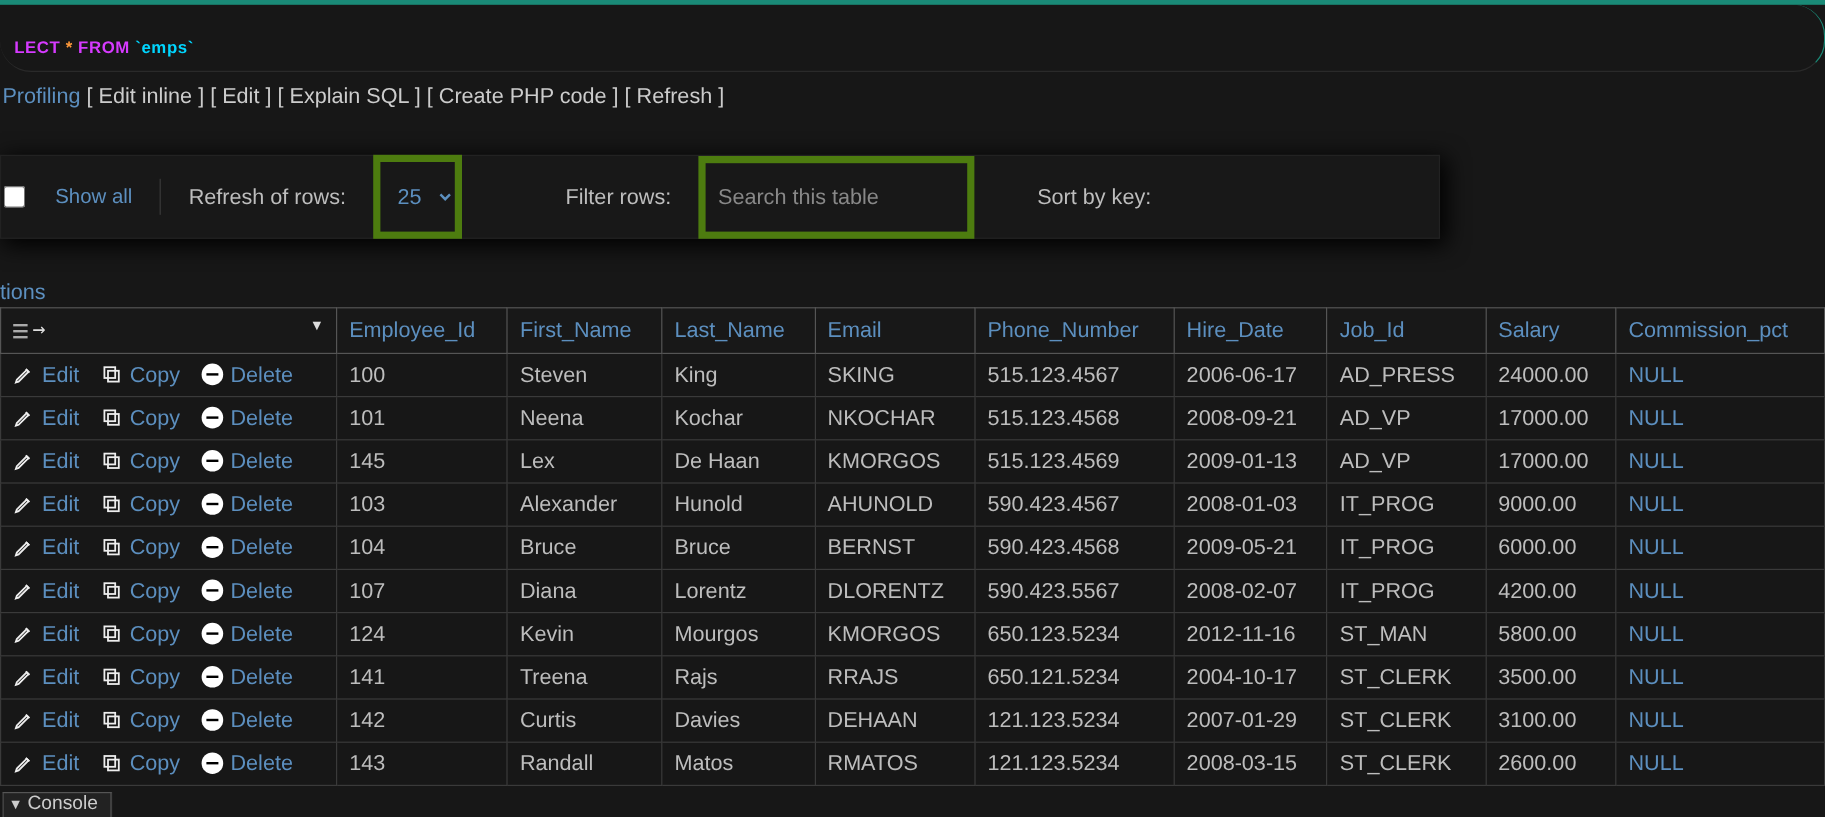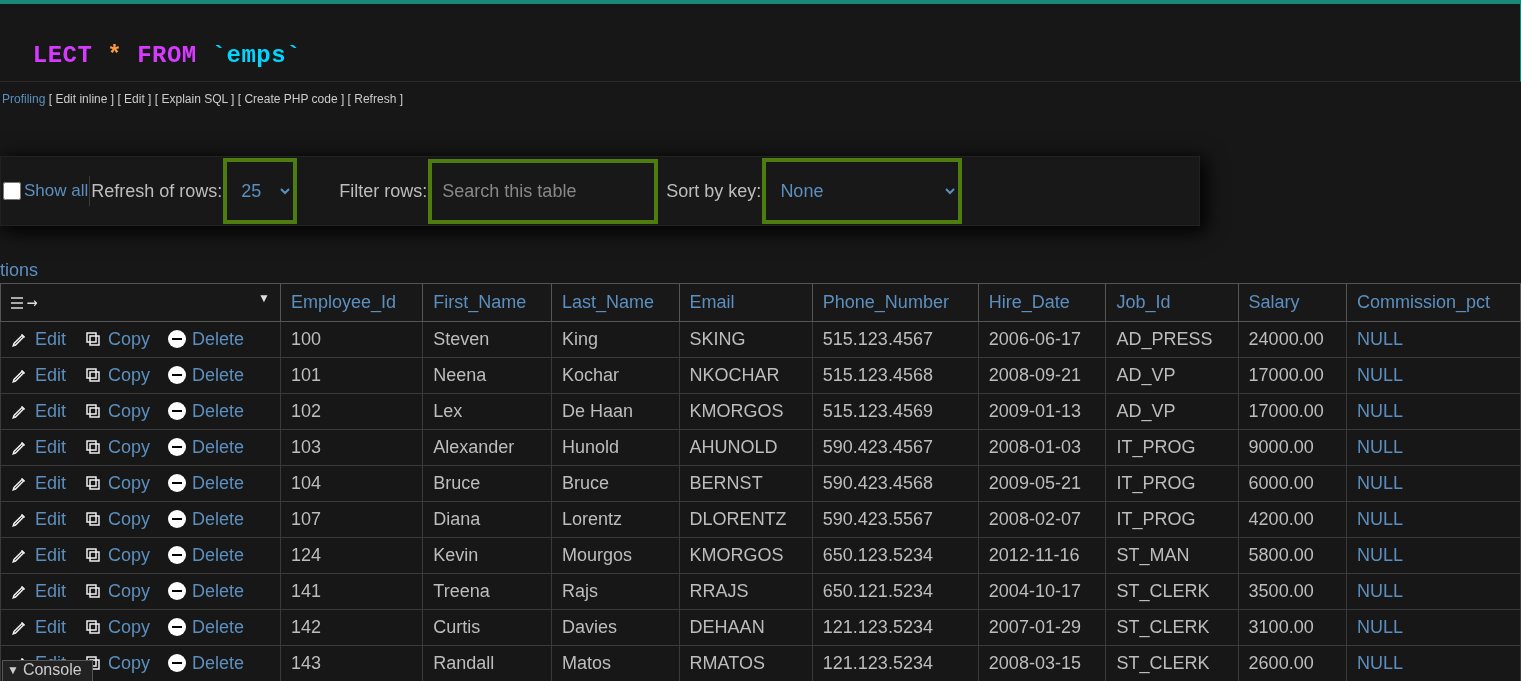--- a/index.html
+++ b/index.html
@@ -28,65 +28,66 @@
     overflow: hidden;
   }
   .top-border {
     height: 4px;
     background: var(--teal);
   }
   .sql-box {
     border-right: 1px solid var(--teal);
     border-bottom: 1px solid #2a2a2a;
     padding: 11px 3px 12px 3px;
-    font-family: Liberation Mono, monospace;
-    font-size: 24px;
+    font-family: Liberation Sans, sans-serif;
+    font-size: 14px;
     font-weight: bold;
     letter-spacing: 0.5px;
     white-space: pre;
+    border-radius: 26px;
   }
   .sql-kw { color: var(--sql-magenta); }
   .sql-star { color: var(--sql-orange); }
   .sql-ident { color: var(--sql-cyan); }
 
   .actions-bar {
     padding: 10px 2px;
-    font-size: 12px;
+    font-size: 18px;
     color: var(--text-light);
   }
   .actions-bar a { color: var(--link); text-decoration: none; cursor: pointer; }
   .actions-bar .bracket { color: var(--text-light); }
   .actions-bar a.plain { color: var(--text-light); }
 
   .toolbar {
-    margin-top: 40px;
+    margin-top: 28px;
     display: flex;
     align-items: center;
-    gap: 1px;
+    gap: 23px;
     border: 1px solid #222;
     background: #181818;
     box-shadow: 4px 4px 18px 2px #000;
     height: 70px;
     padding: 0 10px 0 0;
     width: 1200px;
   }
   .toolbar input[type=checkbox] {
     width: 18px; height: 18px; margin: 0 2px;
     accent-color: #fff;
     background:#fff;
   }
   .toolbar a.link { color: var(--link); text-decoration: none; cursor:pointer; }
   .toolbar .divider {
     width: 1px; height: 30px; background: #3a3a3a;
   }
   .toolbar label { color: var(--text); font-size: 18px; }
   .toolbar select, .toolbar input[type=text] {
     background: #181818;
     color: var(--link);
-    border: 4px solid #4d7c0f;
+    border: 6px solid #4d7c0f;
     font-size: 18px;
     padding: 18px 10px;
     font-family: inherit;
   }
   .toolbar select { min-width: 74px; }
   .toolbar input[type=text] { width: 230px; color: #888; }
   .toolbar input[type=text]::placeholder { color: #888; }
   .toolbar .sort-select { min-width: 200px; }
 
   .options-label {
@@ -194,23 +195,20 @@
   <div class="divider"></div>
   <label>Refresh of rows:</label>
   <select>
     <option>25</option>
   </select>
   <div style="width:40px"></div>
   <label>Filter rows:</label>
   <input type="text" placeholder="Search this table" style="">
   <div style="width:6px"></div>
   <label>Sort by key:</label>
-  <select class="sort-select">
-    <option>None</option>
-  </select>
 </div>
 
 <div class="options-label">tions</div>
 
 <table class="results">
   <thead>
     <tr>
       <th class="first-col">
         <span class="sort-handle">
           <span class="bars"></span>
@@ -324,21 +322,21 @@
                 </svg>
               </span>
               <span>Copy</span>
             </span>
             <span class="act">
               <span class="icon-del"></span>
               <span>Delete</span>
             </span>
           </div>
         </td>
-        <td>102</td>
+        <td>145</td>
         <td>Lex</td>
         <td>De Haan</td>
         <td>KMORGOS</td>
         <td>515.123.4569</td>
         <td>2009-01-13</td>
         <td>AD_VP</td>
         <td>17000.00</td>
         <td><span class="null">NULL</span></td>
       </tr>
       <tr>

